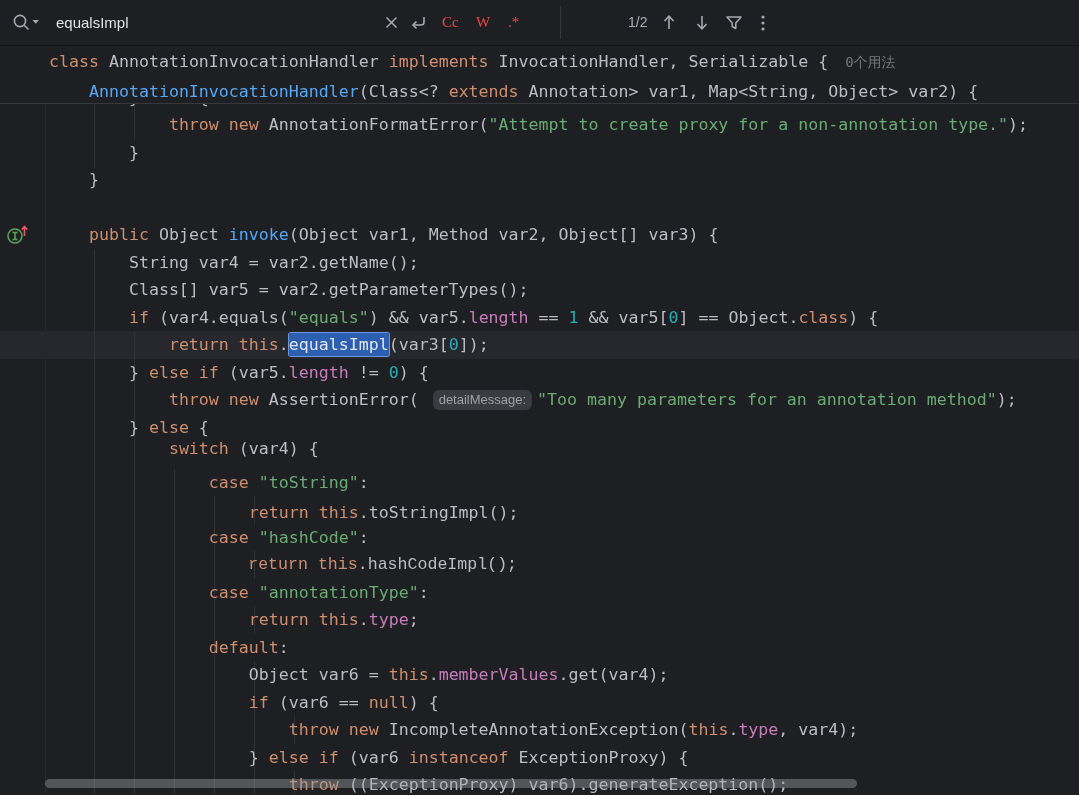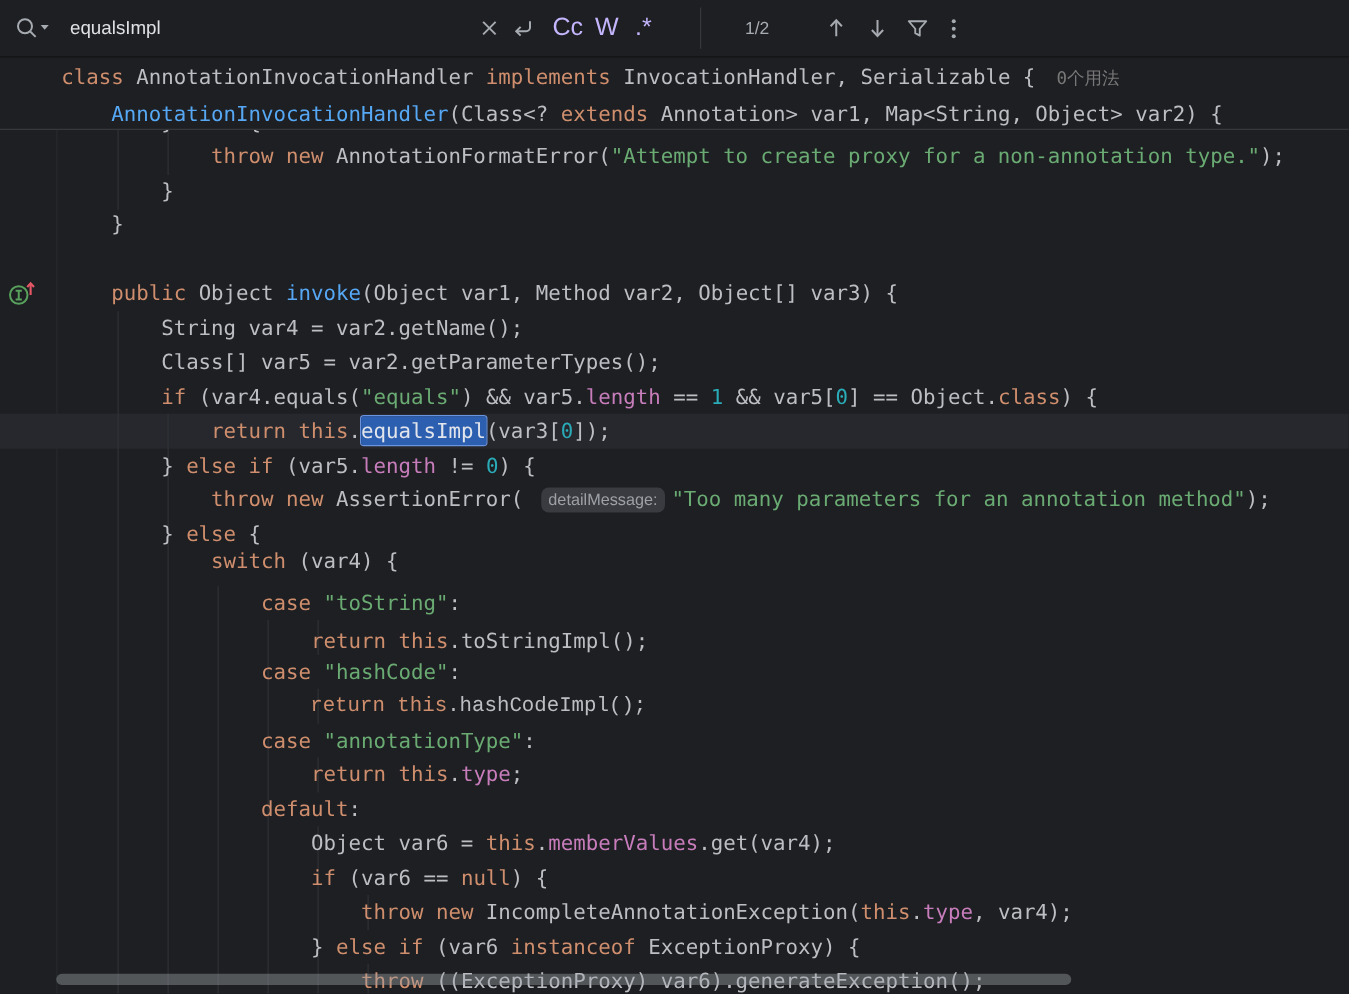--- a/index.html
+++ b/index.html
@@ -10,21 +10,21 @@
   }
   *{margin:0;padding:0;box-sizing:border-box;}
   html,body{width:1079px;height:795px;overflow:hidden;}
   body{background:var(--bg);font-family:"Liberation Sans",sans-serif;position:relative;}
 
   
   .find-bar{position:absolute;left:0;top:0;width:1079px;height:46px;background:var(--bg);
     border-bottom:1px solid #121315;z-index:30;}
   .find-bar .abs{position:absolute;}
   .fb-text{color:#dfe1e5;font-size:15px;line-height:45px;}
-  .fb-toggle{color:#c4b5fd;font-size:20px;line-height:45px;cursor:default;}
+  .fb-toggle{color:#ef4444;font-size:15px;line-height:45px;cursor:default;font-family:Liberation Serif, serif;}
   .fb-count{color:#a8acb3;font-size:14px;line-height:45px;}
   .fb-sep{position:absolute;left:560px;top:6px;width:1px;height:33px;background:#35373b;}
   .fb-icon{position:absolute;}
   svg.ic{display:block;}
 
   
   .sticky{position:absolute;left:0;top:46px;width:1079px;height:58px;background:var(--bg);
     border-bottom:1px solid var(--border);z-index:20;overflow:hidden;}
 
   
@@ -138,21 +138,21 @@
       <polyline points="9.5,9.5 6,13 9.5,16.5" fill="none" stroke="#a6aab1" stroke-width="1.6"></polyline>
     </svg>
   </span>
 
   <span class="abs fb-toggle" style="left:442px;top:0;">Cc</span>
   <span class="abs fb-toggle" style="left:476px;top:0;">W</span>
   <span class="abs fb-toggle" style="left:508px;top:0;">.*</span>
 
   <span class="fb-sep"></span>
 
-  <span class="abs fb-count" style="left:596px;top:0;">1/2</span>
+  <span class="abs fb-count" style="left:628px;top:0;">1/2</span>
 
   <span class="fb-icon" style="left:660px;top:13px;">
     <svg class="ic" width="18" height="19" viewBox="0 0 18 19">
       <line x1="9" y1="16" x2="9" y2="3.5" stroke="#a6aab1" stroke-width="1.6"></line>
       <polyline points="4.5,8 9,3.2 13.5,8" fill="none" stroke="#a6aab1" stroke-width="1.6"></polyline>
     </svg>
   </span>
   <span class="fb-icon" style="left:693px;top:13px;">
     <svg class="ic" width="18" height="19" viewBox="0 0 18 19">
       <line x1="9" y1="3" x2="9" y2="15.5" stroke="#a6aab1" stroke-width="1.6"></line>

